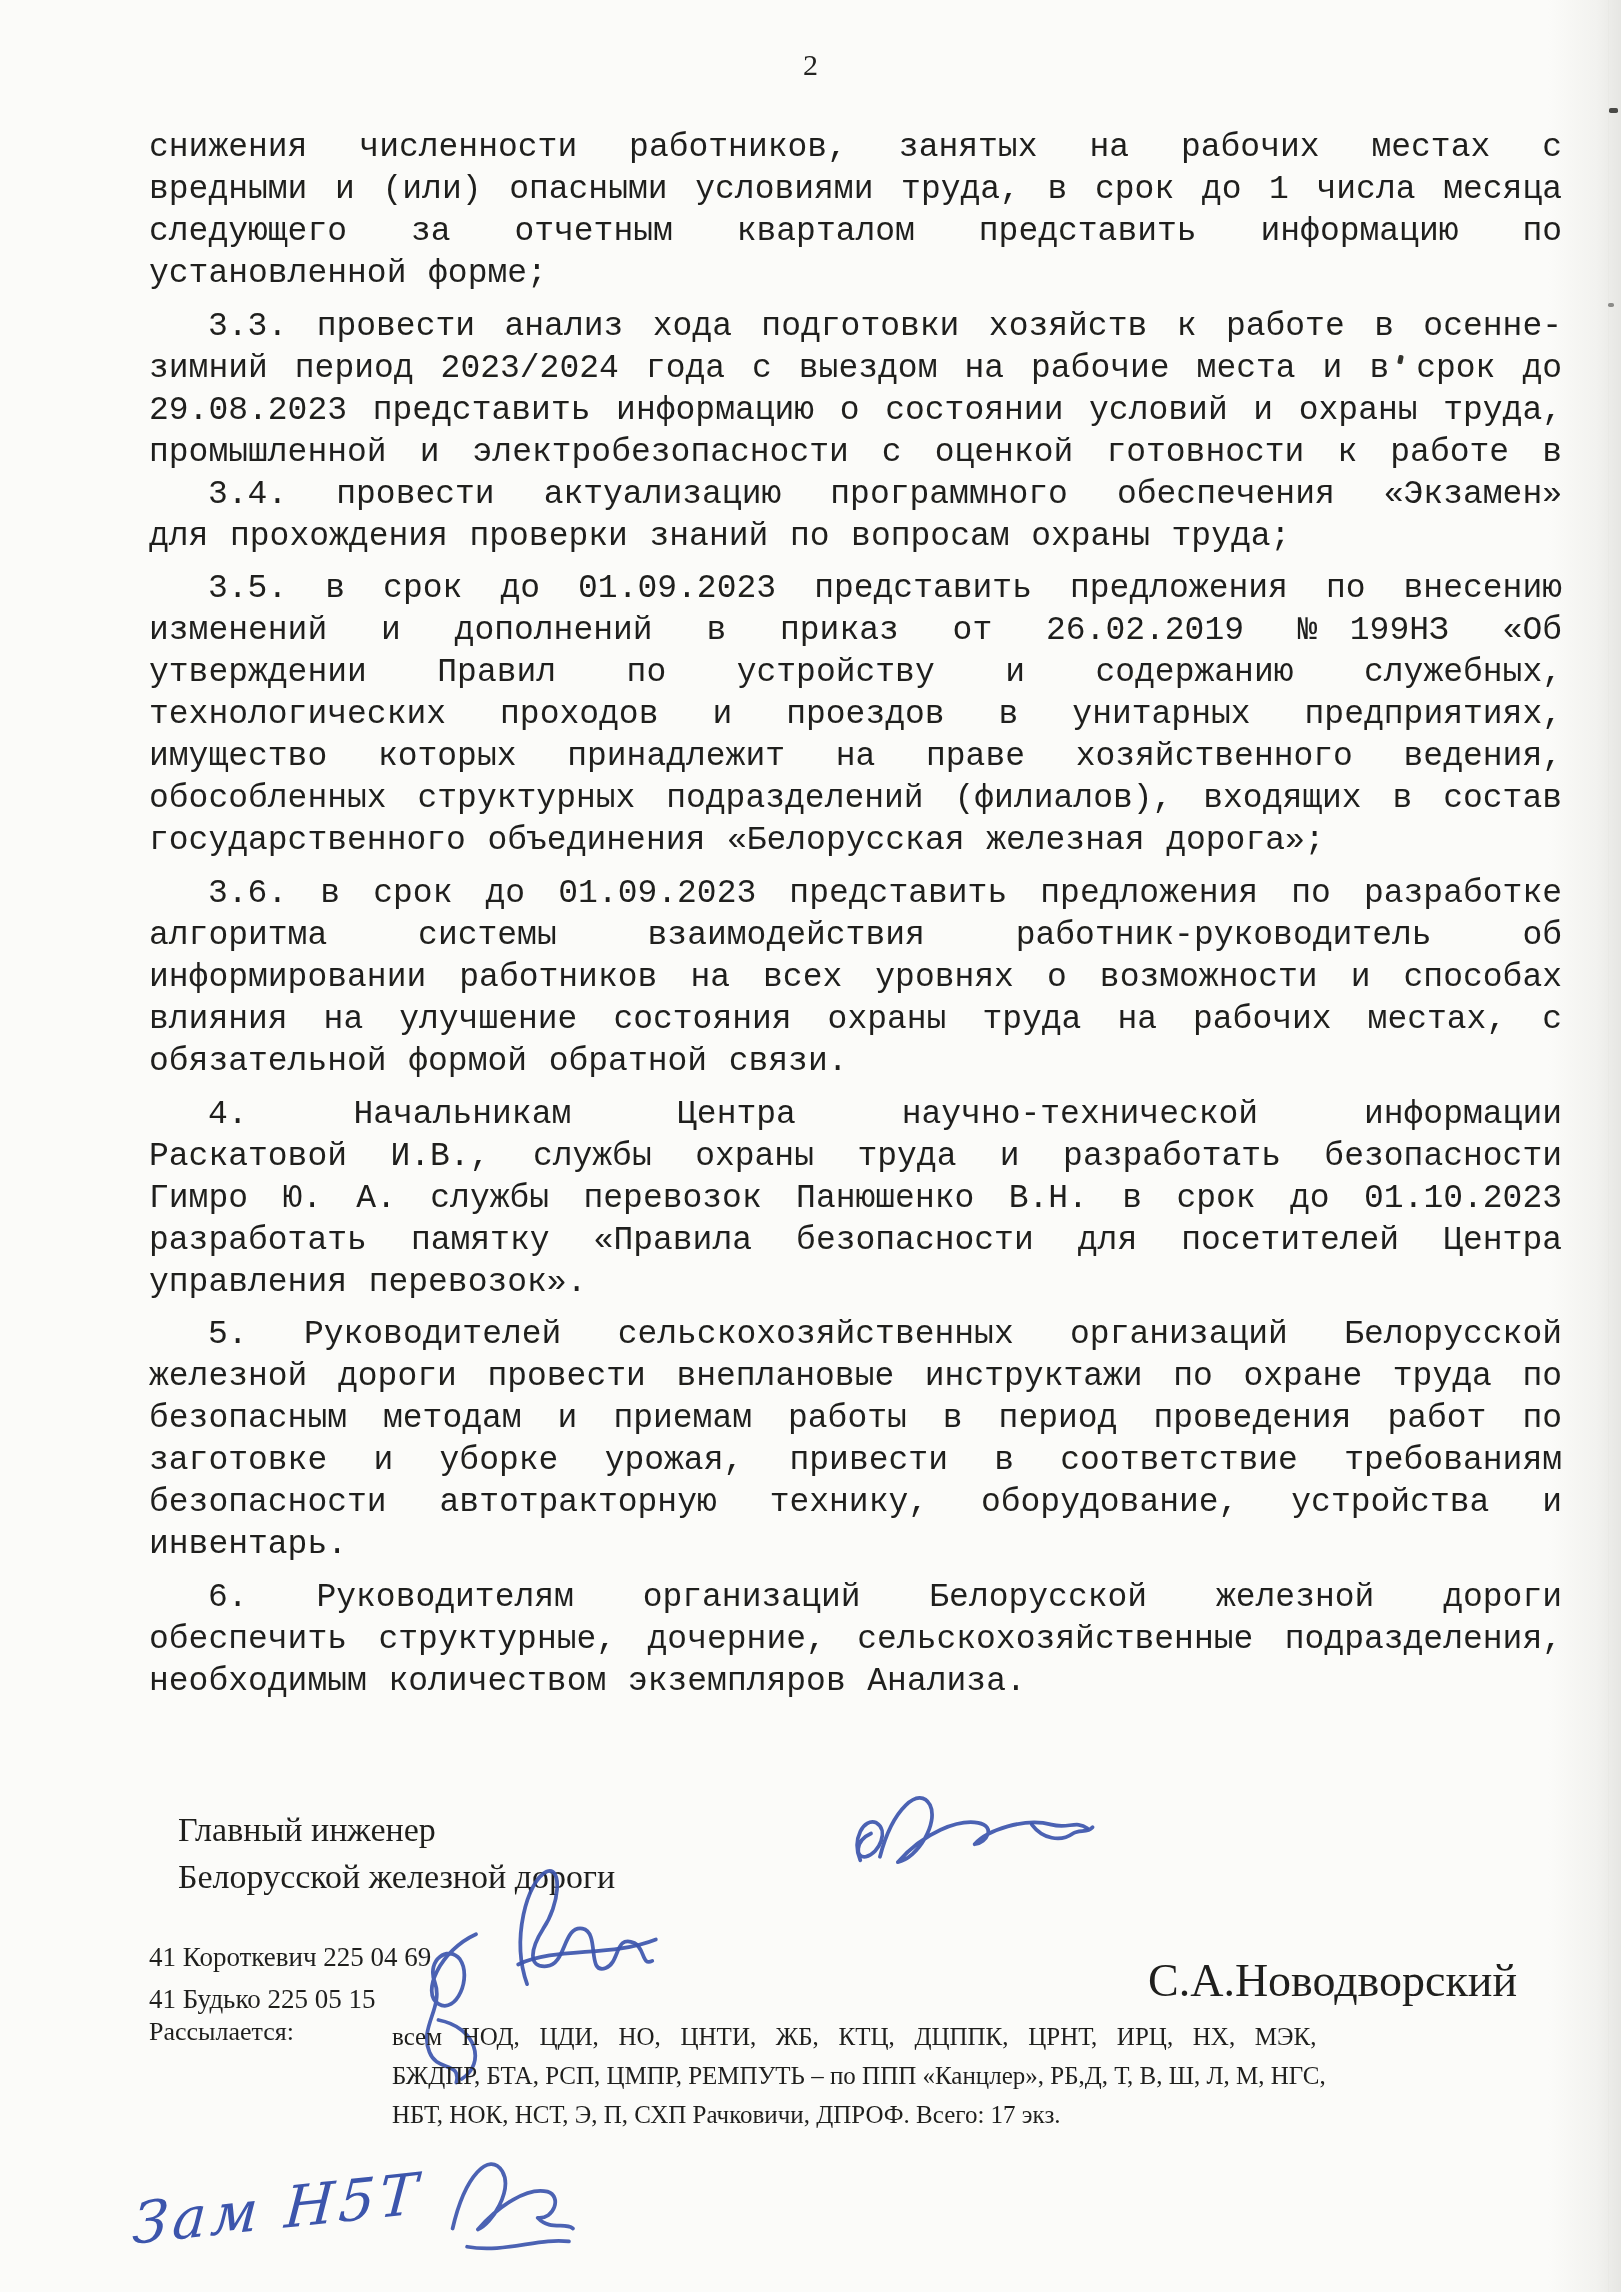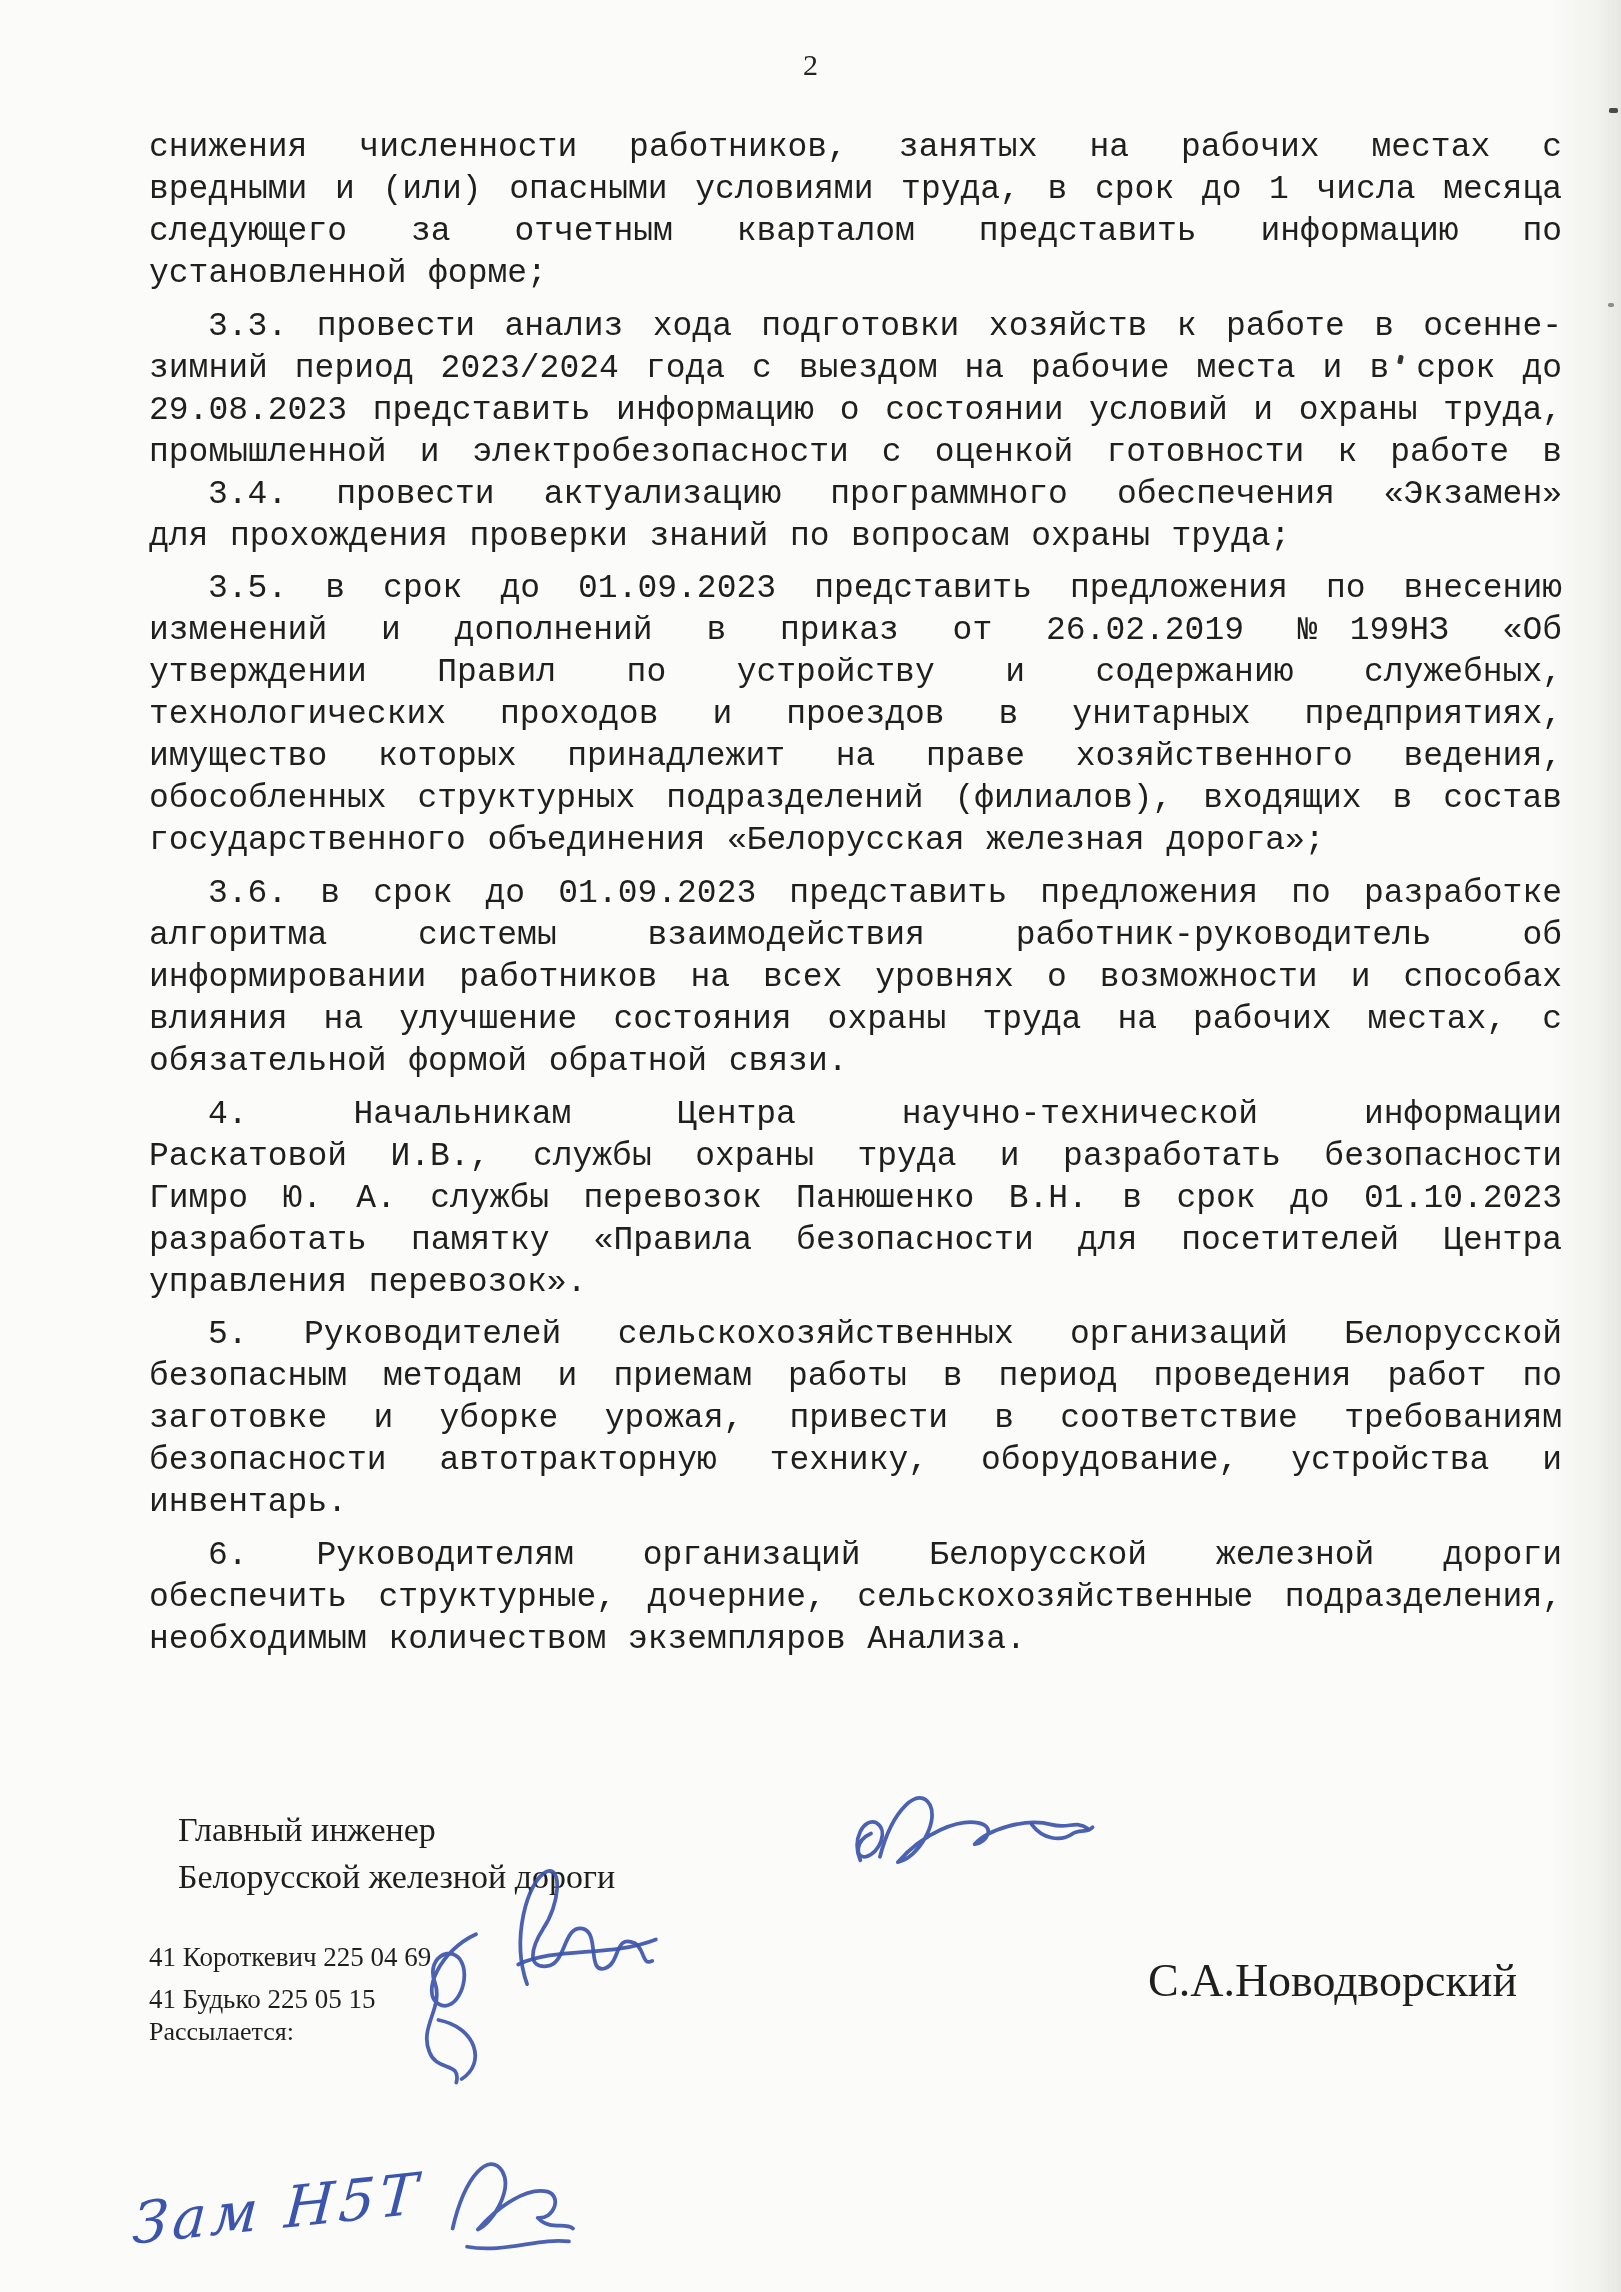--- a/index.html
+++ b/index.html
@@ -103,20 +103,21 @@
     <p class="bl">алгоритма системы взаимодействия работник-руководитель об</p>
     <p class="bl">информировании работников на всех уровнях о возможности и способах</p>
     <p class="bl">влияния на улучшение состояния охраны труда на рабочих местах, с</p>
     <p class="bl end pb">обязательной формой обратной связи.</p>
     <p class="bl ind">4. Начальникам Центра научно-технической информации</p>
     <p class="bl">Раскатовой И.В., службы охраны труда и разработать безопасности</p>
     <p class="bl">Гимро Ю. А. службы перевозок Панюшенко В.Н. в срок до 01.10.2023</p>
     <p class="bl">разработать памятку «Правила безопасности для посетителей Центра</p>
     <p class="bl end pb">управления перевозок».</p>
     <p class="bl ind">5. Руководителей сельскохозяйственных организаций Белорусской</p>
+    <p class="bl">железной дороги провести внеплановые инструктажи по охране труда по</p>
     <p class="bl">безопасным методам и приемам работы в период проведения работ по</p>
     <p class="bl">заготовке и уборке урожая, привести в соответствие требованиям</p>
     <p class="bl">безопасности автотракторную технику, оборудование, устройства и</p>
     <p class="bl end pb">инвентарь.</p>
     <p class="bl ind">6. Руководителям организаций Белорусской железной дороги</p>
     <p class="bl">обеспечить структурные, дочерние, сельскохозяйственные подразделения,</p>
     <p class="bl end">необходимым количеством экземпляров Анализа.</p>
   </div>
 
   <div class="sig-title">
@@ -147,20 +148,25 @@
   </div>
 
   <div class="pen" style="left:383px;top:1927px;">
     <svg width="152" height="161" viewBox="0 0 170 180">
       <path d="M104,8 C64,26 42,74 62,86 C82,98 100,56 86,36 C74,20 48,36 58,62 C68,90 40,112 52,140 C60,162 88,150 82,174"></path>
       <path d="M62,104 C104,112 116,152 88,170"></path>
     </svg>
   </div>
 
   <div class="dist-label">Рассылается:</div>
+  <div class="dist-lines">
+    <p class="dist-line sp">всем НОД, ЦДИ, НО, ЦНТИ, ЖБ, КТЦ, ДЦППК, ЦРНТ, ИРЦ, НХ, МЭК,</p>
+    <p class="dist-line">БЖДПР, БТА, РСП, ЦМПР, РЕМПУТЬ – по ППП «Канцлер», РБ,Д, Т, В, Ш, Л, М, НГС,</p>
+    <p class="dist-line">НБТ, НОК, НСТ, Э, П, СХП Рачковичи, ДПРОФ. Всего: 17 экз.</p>
+  </div>
 
   <div class="handwriting">
     <span class="hw-text">Зам Н5Т</span>
     <span class="pen" style="position:static;margin-left:12.5px;margin-top:-16px;">
       <svg width="143" height="125" viewBox="0 0 160 140">
         <path d="M16,98 C36,40 66,16 78,40 C88,62 60,98 44,102 C70,78 104,60 126,68 C142,75 130,100 112,96 C124,112 142,104 150,112"></path>
         <path d="M30,120 C70,132 112,118 144,126"></path>
       </svg>
     </span>
   </div>

